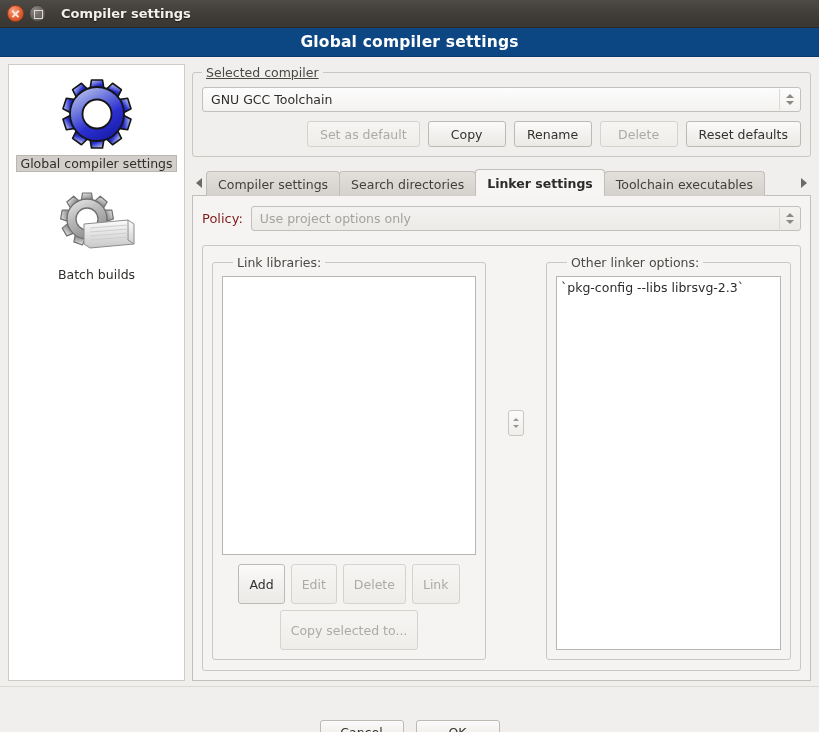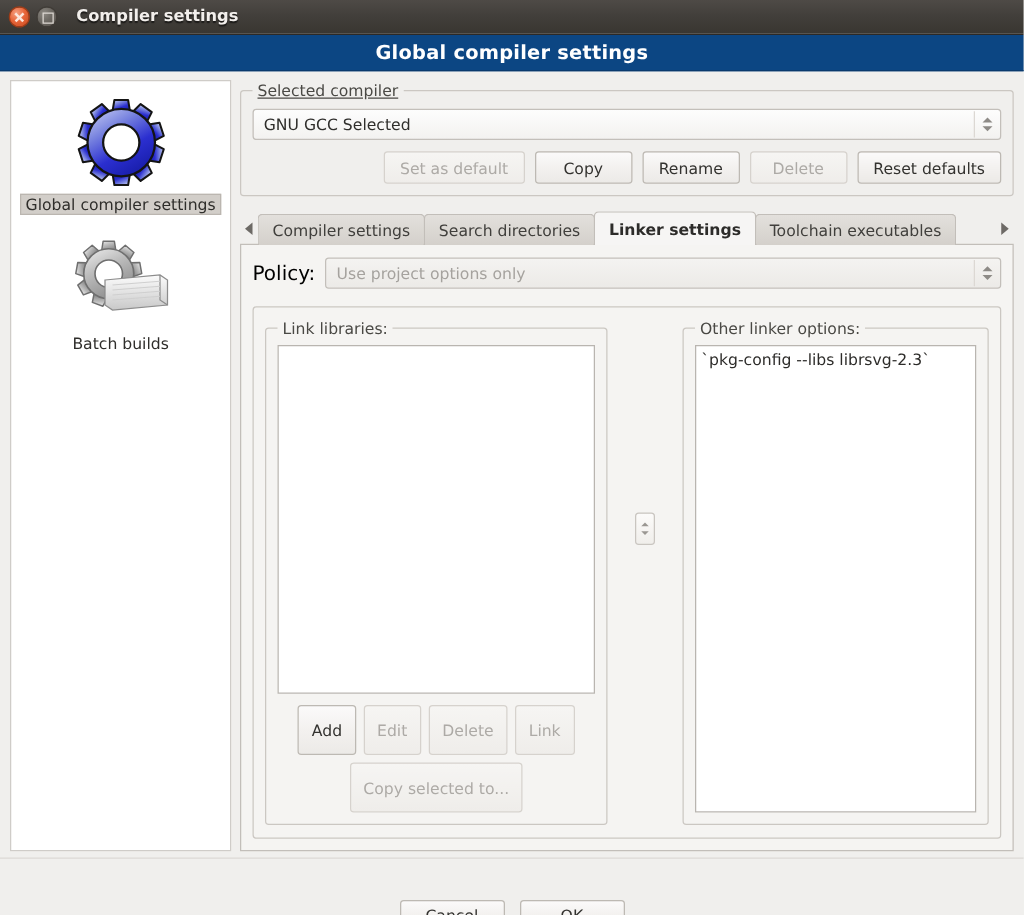--- a/index.html
+++ b/index.html
@@ -237,21 +237,21 @@
     margin-top: -1px;
     padding: 10px 9px 9px 9px;
     display: flex; flex-direction: column;
     min-height: 0;
   }
 
   .policy-row {
     display: flex; align-items: center; gap: 8px;
     margin-bottom: 14px;
   }
-  .policy-row .plabel { font-size: 16px; color: #000000; }
+  .policy-row .plabel { font-size: 13px; color: #7f1d1d; }
   .policy-row .combo { flex: 1 1 auto; }
 
   
   .lists {
     flex: 1 1 auto;
     border: 1px solid #cbc7c2;
     border-radius: 3px;
     display: flex;
     min-height: 0;
     padding: 0;
@@ -281,21 +281,21 @@
   .innerbox {
     border: 1px solid #cbc7c2;
     border-radius: 3px;
     position: relative;
     display: flex; flex-direction: column;
     flex: 1 1 auto;
     padding: 13px 9px 9px 9px;
     min-height: 0;
   }
   .innerbox > .glabel {
-    position: absolute; top: -8px; left: 9px;
+    position: absolute; top: -8px; left: 20px;
     background: #f5f4f2; padding: 0 4px;
     font-size: 12.5px; color: #4a4945;
   }
 
   .listbox {
     background: #ffffff;
     border: 1px solid #b9b5b0;
     flex: 1 1 auto;
     min-height: 0;
     overflow: hidden;
@@ -429,21 +429,21 @@
     </div>
 
   </div>
 
   <div class="right">
 
     <div class="group sel-compiler">
       <div class="glabel">Selected compiler</div>
 
       <div class="combo">
-        <span>GNU GCC Selected</span>
+        <span>GNU GCC Toolchain</span>
         <span class="spin">
           <span class="arrow-up"></span>
           <span class="arrow-dn"></span>
         </span>
       </div>
 
       <div class="btnrow">
         <div class="btn disabled">Set as default</div>
         <div class="btn">Copy</div>
         <div class="btn">Rename</div>

